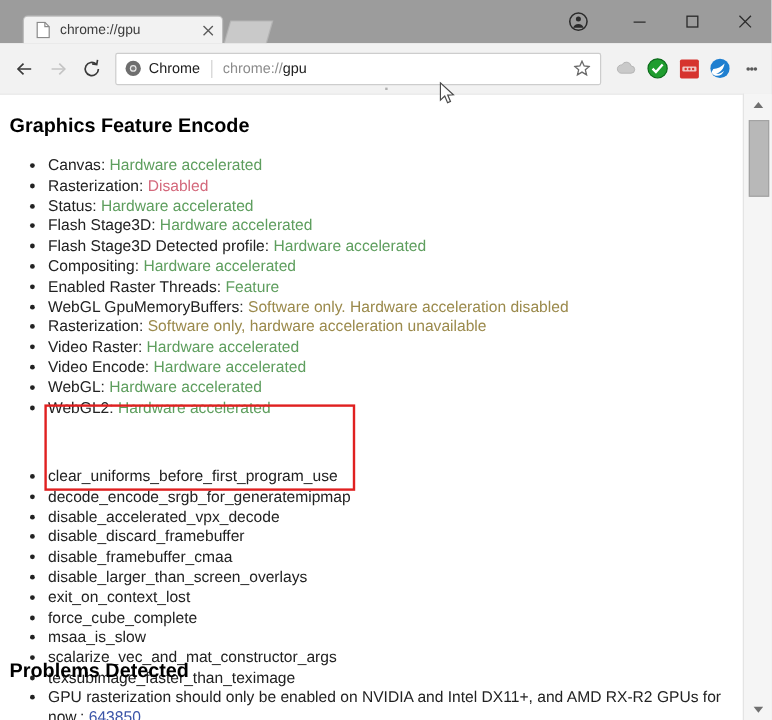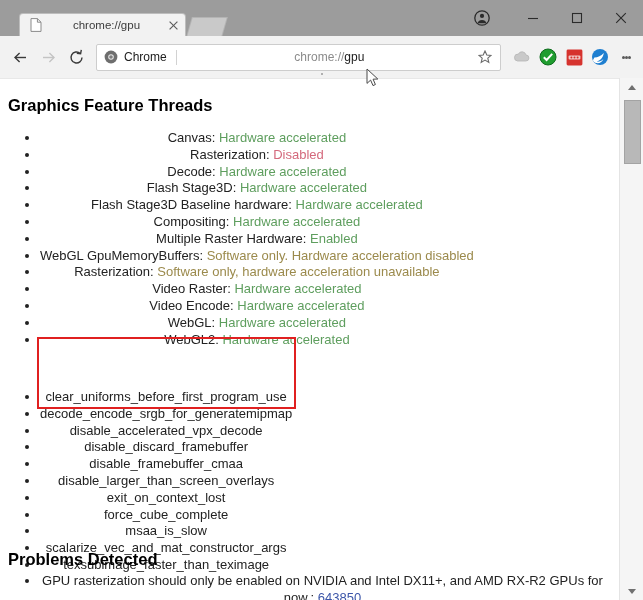--- a/index.html
+++ b/index.html
@@ -2,21 +2,21 @@
 <html><head>
 <meta charset="utf-8">
 <style>
   html,body{margin:0;padding:0;}
   body{
     width:643px;height:600px;overflow:hidden;
     font-family:"Liberation Sans",sans-serif;
     background:#fff;
     -webkit-font-smoothing:antialiased;
   }
-  .window{position:relative;width:643px;height:600px;overflow:hidden;background:#d9d9d9;text-align:center;}
+  .window{position:relative;width:643px;height:600px;overflow:hidden;background:#d9d9d9;}
 
   
   .titlebar{
     position:absolute;left:0;top:0;width:643px;height:36px;
     background:#9c9c9c;
   }
   .winbtns{position:absolute;right:0;top:0;height:36px;display:flex;align-items:center;}
   .winbtn{width:44px;height:36px;display:flex;align-items:center;justify-content:center;color:#2b2b2b;font-size:14px;}
   .winbtn svg{display:block;}
   .profile{position:absolute;right:143px;top:0;width:36px;height:36px;display:flex;align-items:center;justify-content:center;}
@@ -242,29 +242,29 @@
       <i></i>
       <i></i>
       <i></i>
     </div>
   </div>
 
   <div class="page">
     <div class="page-topline"></div>
     <div class="content">
 
-      <h1 class="sec blk" style="top:18px;left:8px;">Graphics Feature Threads</h1>
+      <h1 class="sec blk" style="top:18px;left:8px;">Graphics Feature Encode</h1>
       <ul class="bul blk" style="top:52px;">
         <li><span class="k">Canvas: </span><span class="v-green">Hardware accelerated</span></li>
         <li><span class="k">Rasterization: </span><span class="v-red">Disabled</span></li>
-        <li><span class="k">Decode: </span><span class="v-green">Hardware accelerated</span></li>
+        <li><span class="k">Status: </span><span class="v-green">Hardware accelerated</span></li>
         <li><span class="k">Flash Stage3D: </span><span class="v-green">Hardware accelerated</span></li>
-        <li><span class="k">Flash Stage3D Baseline hardware: </span><span class="v-green">Hardware accelerated</span></li>
+        <li><span class="k">Flash Stage3D Detected profile: </span><span class="v-green">Hardware accelerated</span></li>
         <li><span class="k">Compositing: </span><span class="v-green">Hardware accelerated</span></li>
-        <li><span class="k">Multiple Raster Hardware: </span><span class="v-green">Enabled</span></li>
+        <li><span class="k">Enabled Raster Threads: </span><span class="v-green">Feature</span></li>
         <li><span class="k">WebGL GpuMemoryBuffers: </span><span class="v-orange">Software only. Hardware acceleration disabled</span></li>
         <li><span class="k">Rasterization: </span><span class="v-orange">Software only, hardware acceleration unavailable</span></li>
         <li><span class="k">Video Raster: </span><span class="v-green">Hardware accelerated</span></li>
         <li><span class="k">Video Encode: </span><span class="v-green">Hardware accelerated</span></li>
         <li><span class="k">WebGL: </span><span class="v-green">Hardware accelerated</span></li>
         <li><span class="k">WebGL2: </span><span class="v-green">Hardware accelerated</span></li>
       </ul>
 
       <ul class="bul blk" style="top:311px;">
         <li>clear_uniforms_before_first_program_use</li>

